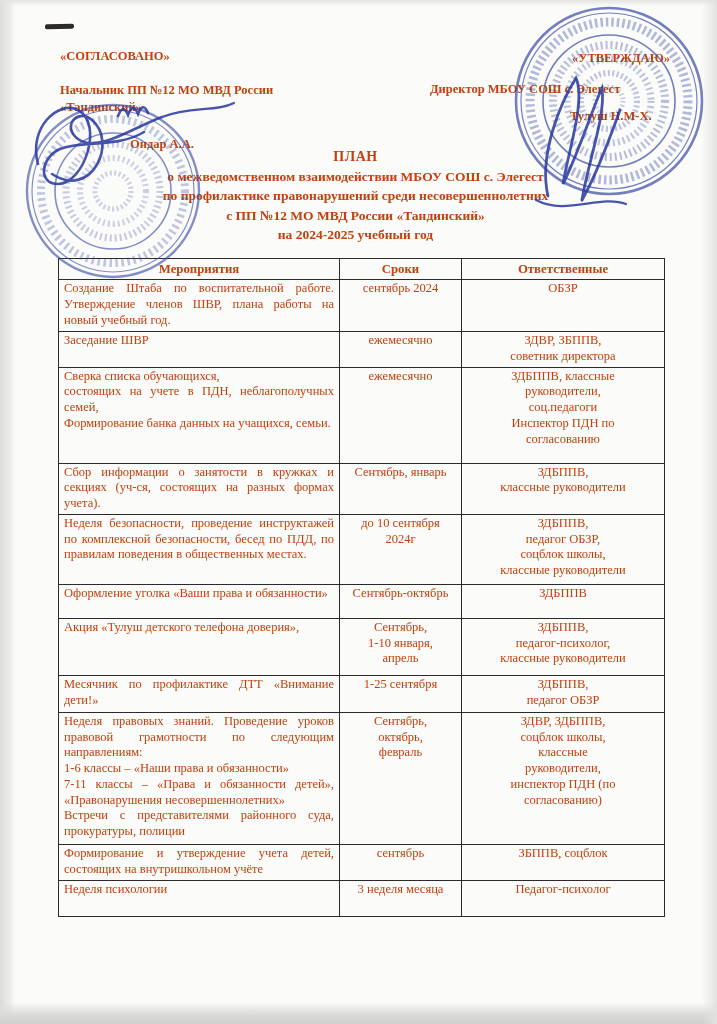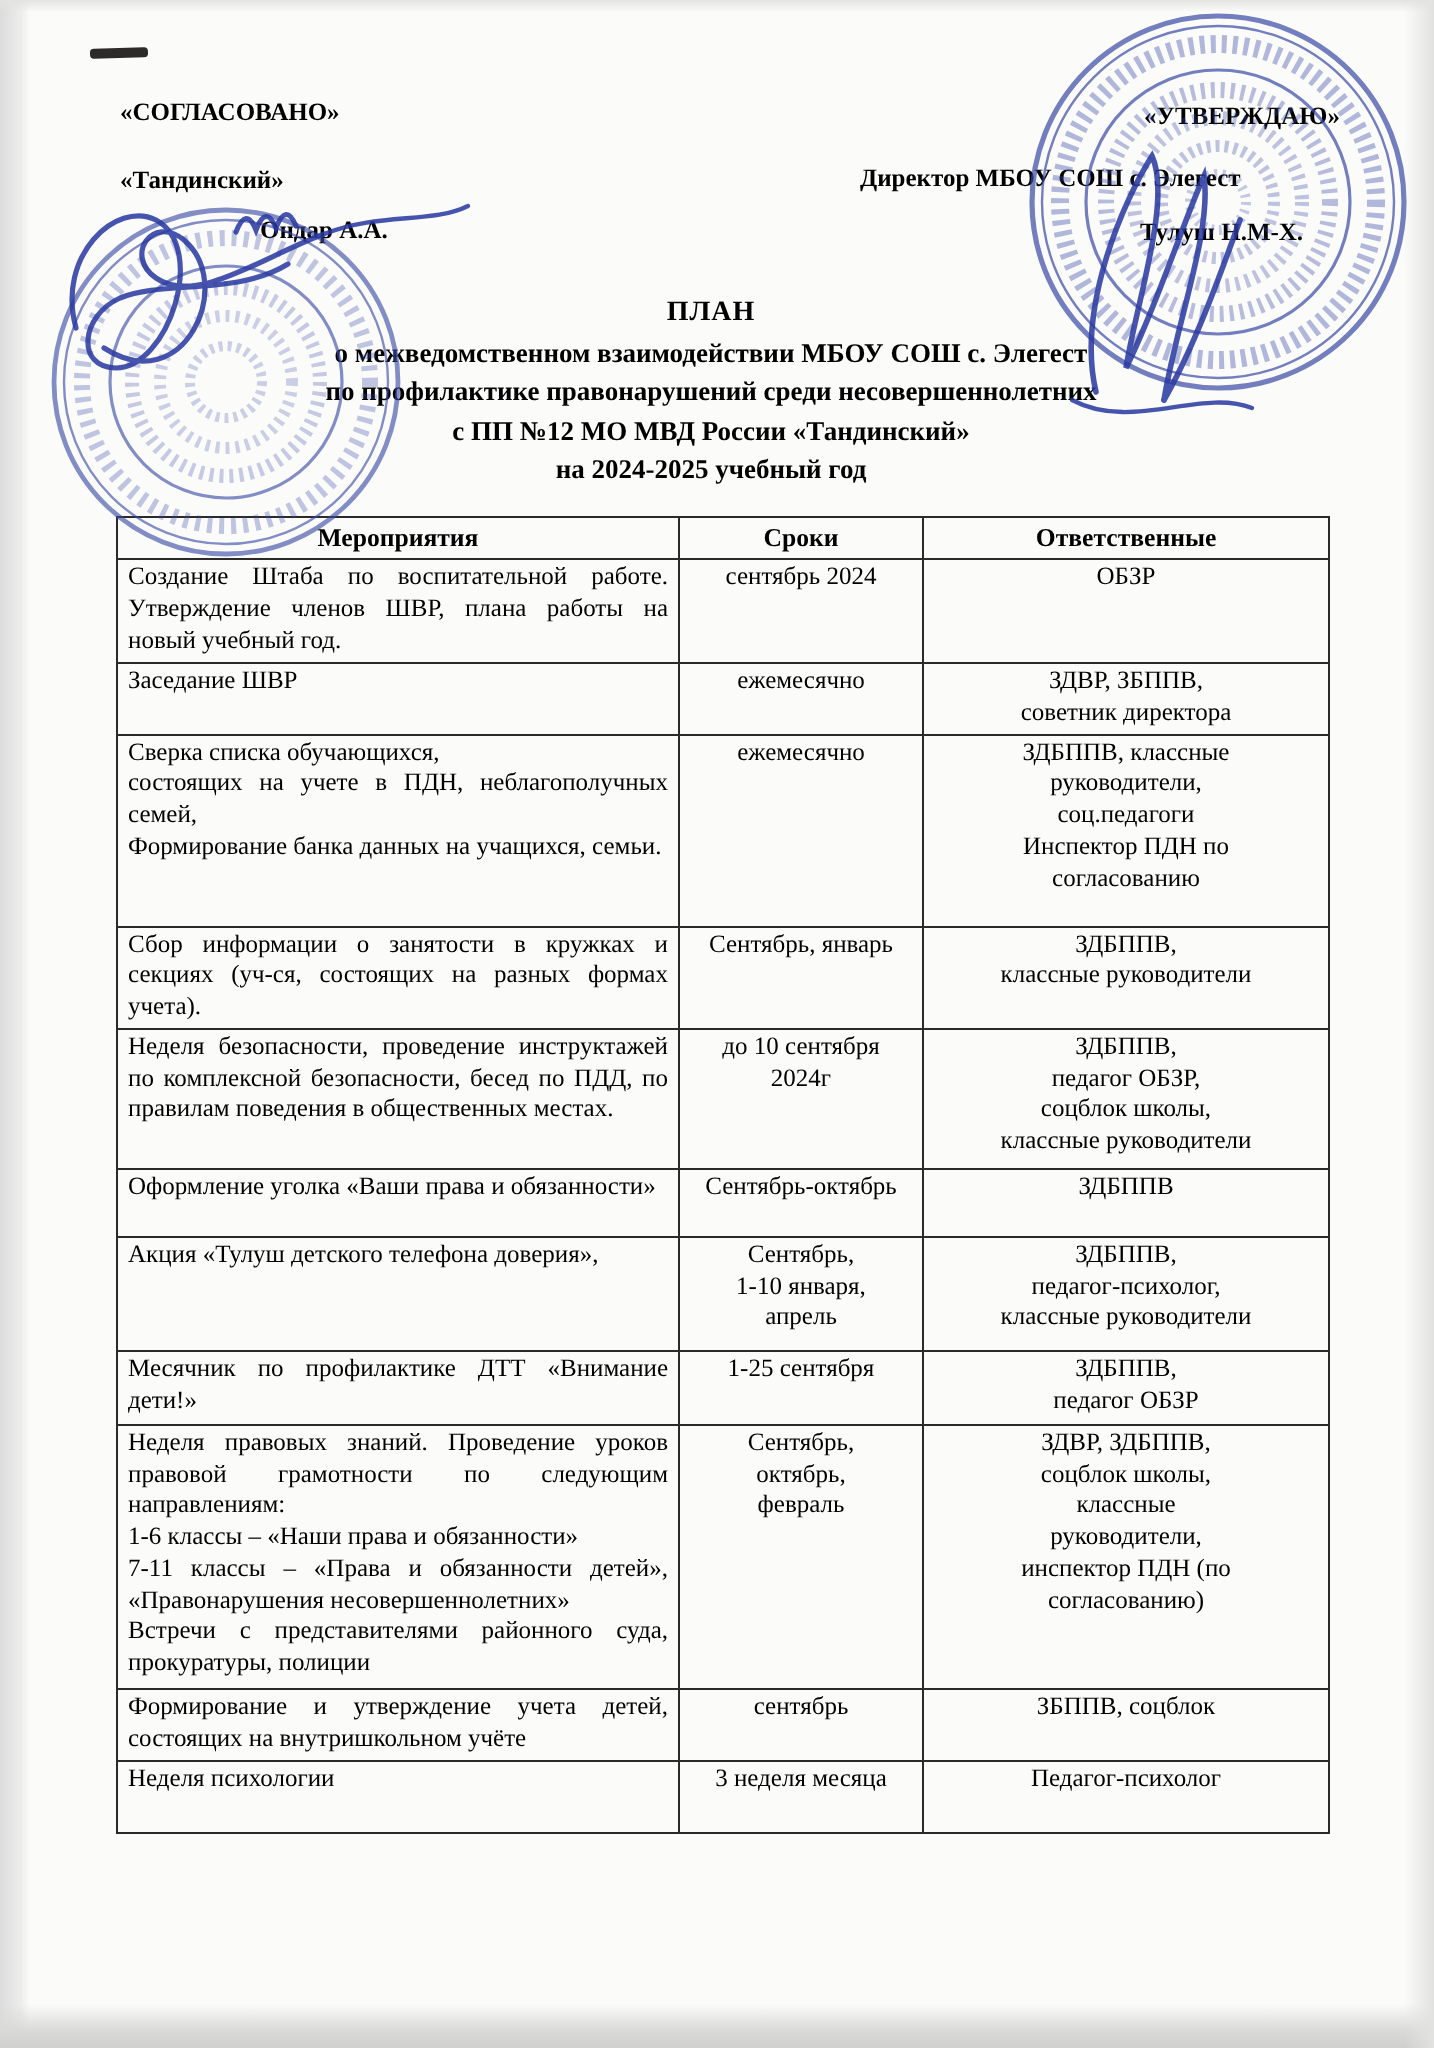--- a/index.html
+++ b/index.html
@@ -1,33 +1,33 @@
 <!DOCTYPE html>
 <html><head>
 <meta charset="utf-8">
 <style>
   html,body{margin:0;padding:0;background:#d9d9d9;}
   .scan{
     position:relative;width:717px;height:1024px;margin:0 auto;
     background:#fbfbfa;overflow:hidden;
     font-family:"Liberation Serif","DejaVu Serif",serif;
-    color:#000000;
+    color:#c2410c;
   }
   
   .edge{position:absolute;z-index:5;}
   .edge-left{left:0;top:0;width:15px;height:1024px;background:linear-gradient(90deg,#dcdcdc,#ededec 70%,rgba(237,237,236,0));}
   .edge-top{left:0;top:0;width:717px;height:6px;background:linear-gradient(#e3e3e2,rgba(240,240,239,0));}
   .edge-bottom{left:0;top:1002px;width:717px;height:22px;background:linear-gradient(rgba(240,240,239,0),#dadad9 60%,#cfcfce);}
   .edge-right{left:702px;top:0;width:15px;height:1024px;background:linear-gradient(270deg,#e2e2e1,rgba(240,240,239,0));}
   .topdash{position:absolute;left:45px;top:24px;width:29px;height:5px;background:#2c2b29;border-radius:2px;transform:rotate(-1.5deg);}
   
   .hdr{position:absolute;font-weight:bold;font-size:12.5px;line-height:17px;}
   .hdr-left{left:60px;top:48px;width:330px;}
   .hdr-left .label{margin-bottom:17px;}
-  .hdr-left .signer{margin-top:8px;padding-left:70px;}
+  .hdr-left .signer{margin-top:20px;padding-left:70px;}
   .hdr-right{left:430px;top:50px;width:272px;}
   .hdr-right .label{text-align:center;padding-left:110px;margin-bottom:14px;}
   .hdr-right .signer{margin-top:10px;padding-left:140px;}
   
   .title{position:absolute;left:0;top:147px;width:711px;text-align:center;font-weight:bold;font-size:13.5px;line-height:19.5px;z-index:2;}
   .title .t0{font-size:14px;letter-spacing:.5px;}
   
   table.plan{
     position:absolute;left:58px;top:258px;width:606px;z-index:2;
     border-collapse:collapse;table-layout:fixed;
@@ -55,20 +55,21 @@
 <div class="scan">
 
   <div class="edge edge-left"></div>
   <div class="edge edge-top"></div>
   <div class="edge edge-bottom"></div>
   <div class="edge edge-right"></div>
   <div class="topdash"></div>
 
   <div class="hdr hdr-left">
     <div class="label">«СОГЛАСОВАНО»</div>
+    <div class="line1">Начальник ПП №12 МО МВД России</div>
     <div class="line2">«Тандинский»</div>
     <div class="signer">Ондар А.А.</div>
   </div>
 
   <div class="hdr hdr-right">
     <div class="label">«УТВЕРЖДАЮ»</div>
     <div class="line1">Директор МБОУ СОШ с. Элегест</div>
     <div class="signer">Тулуш Н.М-Х.</div>
   </div>
 

